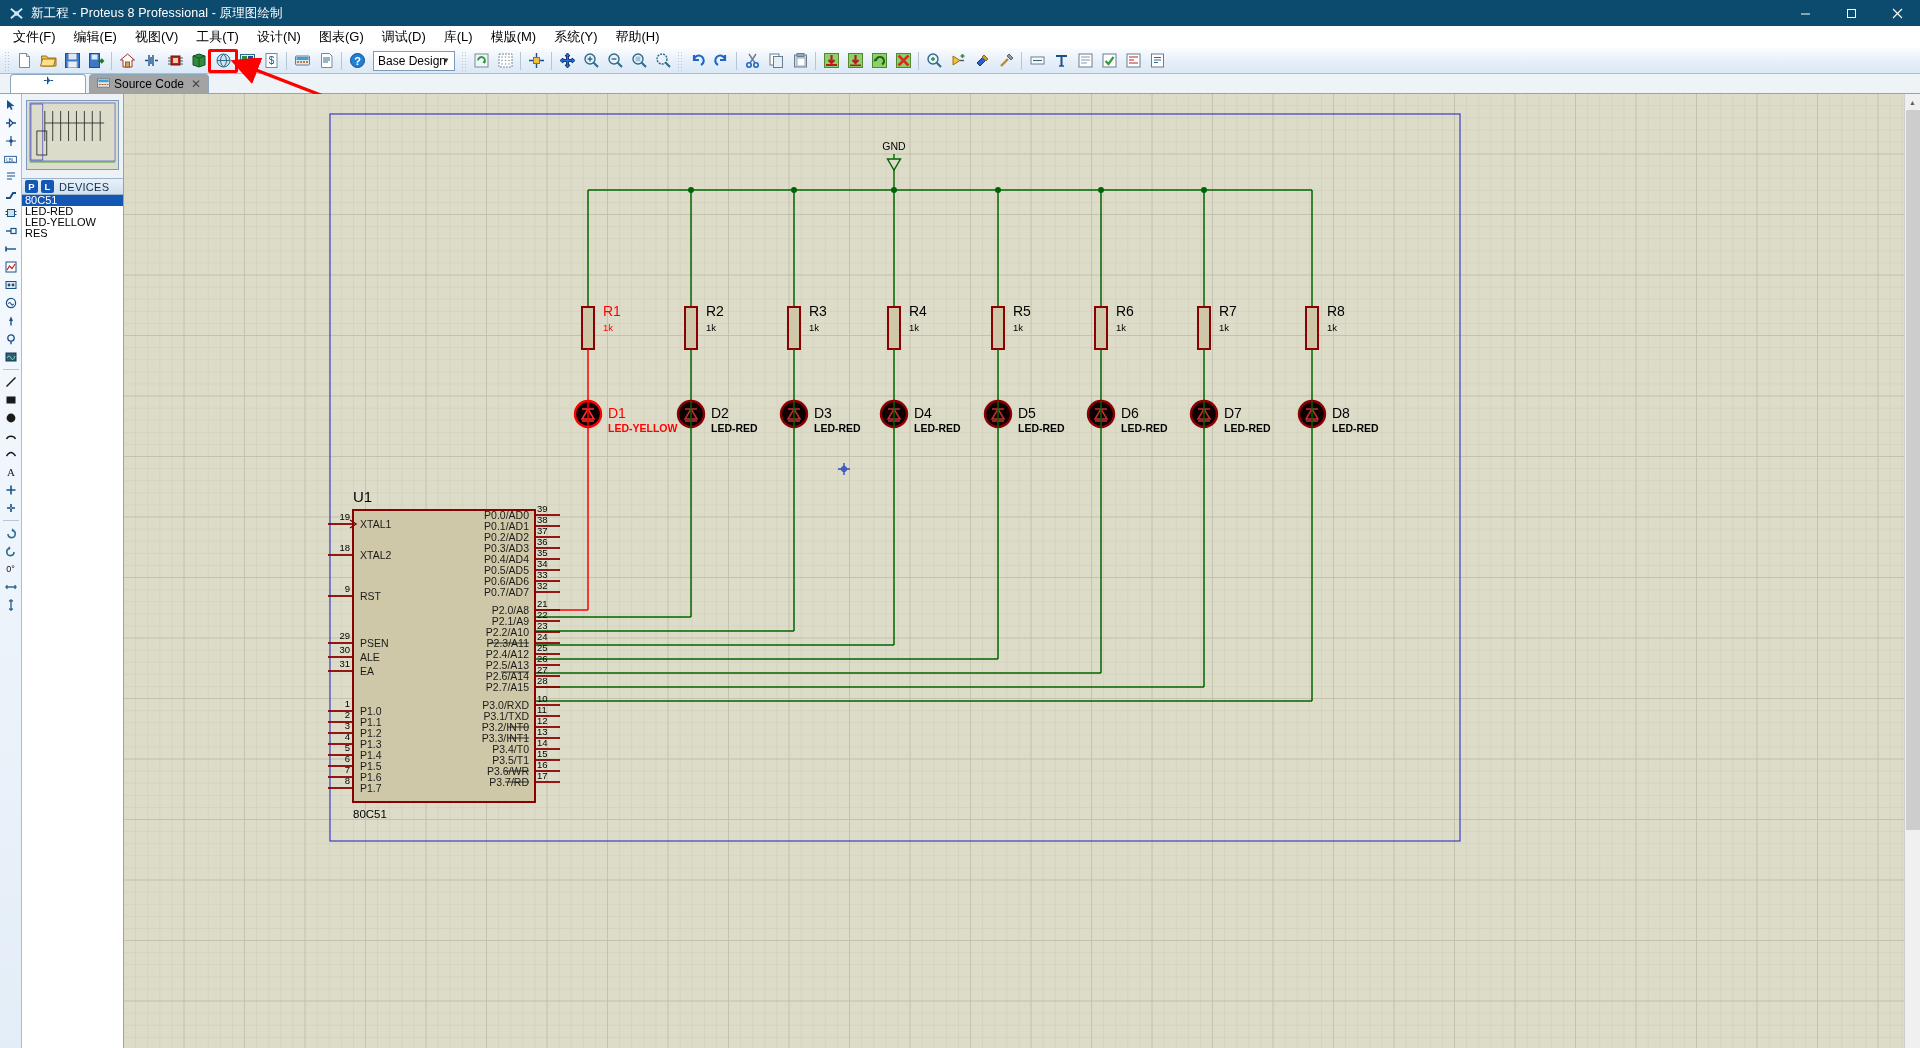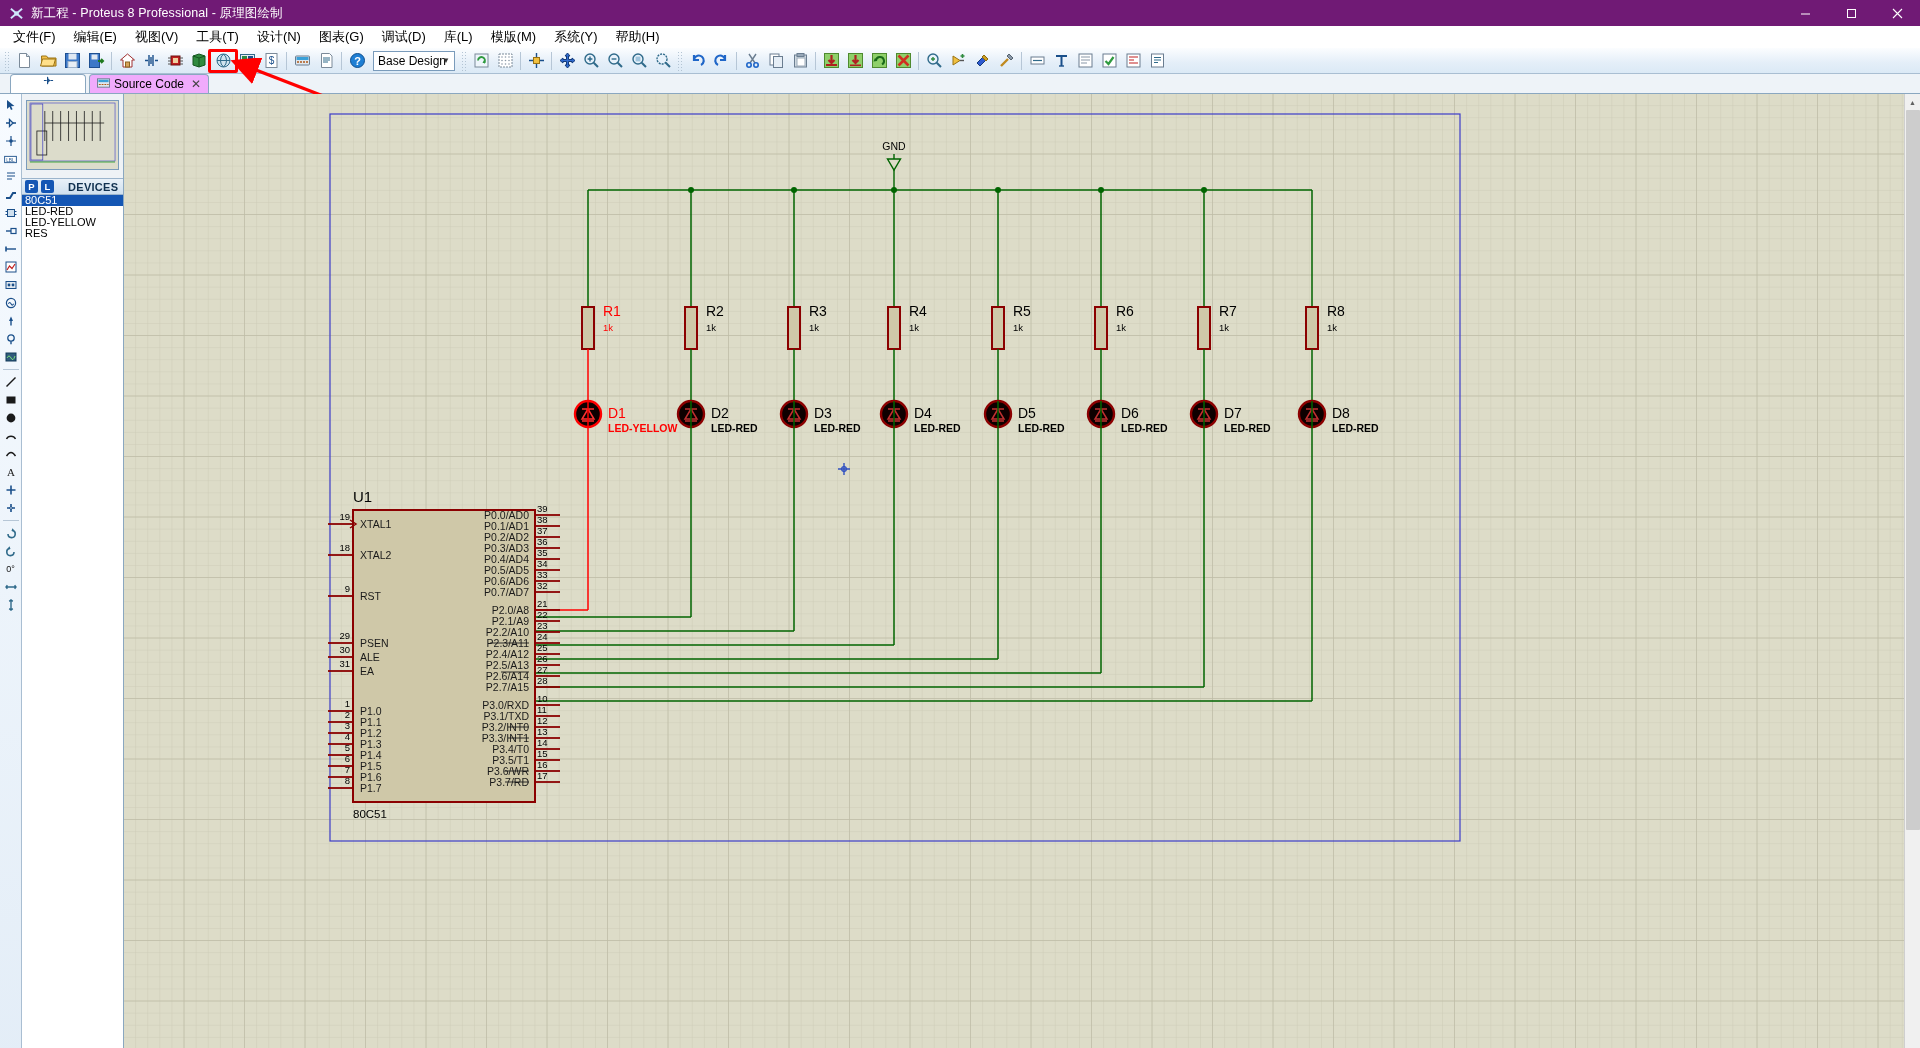--- a/index.html
+++ b/index.html
@@ -6,21 +6,21 @@
   html,body { width:1920px; height:1048px; overflow:hidden; }
   body {
     font-family: "Liberation Sans", sans-serif;
     font-size: 12px;
     background:#f0f0f0;
     -webkit-font-smoothing: antialiased;
   }
 
   
   #titlebar {
-    height:26px; background:#701a75; display:flex; align-items:center;
+    height:26px; background:#0c4a6e; display:flex; align-items:center;
     color:#fff; position:relative;
   }
   #titlebar .tb-icon {
     width:22px; height:22px; margin:0 4px 0 5px; display:flex;
     align-items:center; justify-content:center; font-size:13px; color:#cfe6fb;
   }
   #titlebar .tb-title { font-size:12.5px; letter-spacing:.1px; color:#ffffff; }
   #titlebar .tb-btns { position:absolute; right:0; top:0; height:26px; display:flex; }
   #titlebar .tb-btns div {
     width:46px; height:26px; display:flex; align-items:center; justify-content:center;
@@ -66,21 +66,21 @@
   #annot-arrow { position:absolute; left:225px; top:10px; width:160px; height:62px; pointer-events:none;}
 
   
   #tabbar {
     height:20px; background:#eef3f8; display:flex; align-items:flex-end;
     border-bottom:1px solid #8aa7c0; padding-left:10px;
   }
   .dtab {
     height:19px; display:flex; align-items:center; gap:4px; padding:0 7px;
     border:1px solid #8aa7c0; border-bottom:none;
-    border-radius:4px 4px 0 0; font-size:12px; background:#f0abfc; margin-right:3px;
+    border-radius:4px 4px 0 0; font-size:12px; background:#a3a3a3; margin-right:3px;
   }
   .dtab.active { background:#ffffff;flex-direction:column; }
   .dtab .tclose { font-size:12px; color:#444; margin-left:3px; }
 
   
   #main { display:flex; height:976px; }
 
   
   #toolstrip {
     width:22px; background:linear-gradient(#f7fbff,#e3edf7);
@@ -100,21 +100,21 @@
     height:70px; margin:6px 4px 2px 4px; border:1px solid #7a9bbb; background:#dcdccb;
     position:relative; overflow:hidden;
   }
   #devhdr {
     height:17px; background:linear-gradient(#e9f1f9,#cfe0ef); border-top:1px solid #9bb4cc;
     border-bottom:1px solid #9bb4cc; display:flex; align-items:center; gap:3px; padding-left:3px;
     margin-top:6px;
   }
   .plbadge { width:13px; height:13px; background:#1456b4; color:#fff; font-size:9.5px;
      font-weight:bold; display:flex; align-items:center; justify-content:center; border-radius:2px; }
-  #devhdr .dtitle { font-size:11px; font-weight:bold; color:#10304f; margin-left:11px; letter-spacing:.3px;}
+  #devhdr .dtitle { font-size:11px; font-weight:normal; color:#10304f; margin-left:2px; letter-spacing:.3px;}
   #devlist { flex:1; background:#ffffff; }
   .devitem { font-size:11px; padding:0 3px; line-height:11px; height:11px; color:#000; }
   .devitem.sel { background:#1456b4; color:#ffffff; }
 
   
   #canvaswrap { flex:1; position:relative; background:#cfd6dd; overflow:hidden; }
   #canvas { position:absolute; inset:0; background:#dddcc8; }
   #gridcanvas { position:absolute; inset:0; }
   #schem { position:absolute; inset:0; }
 

